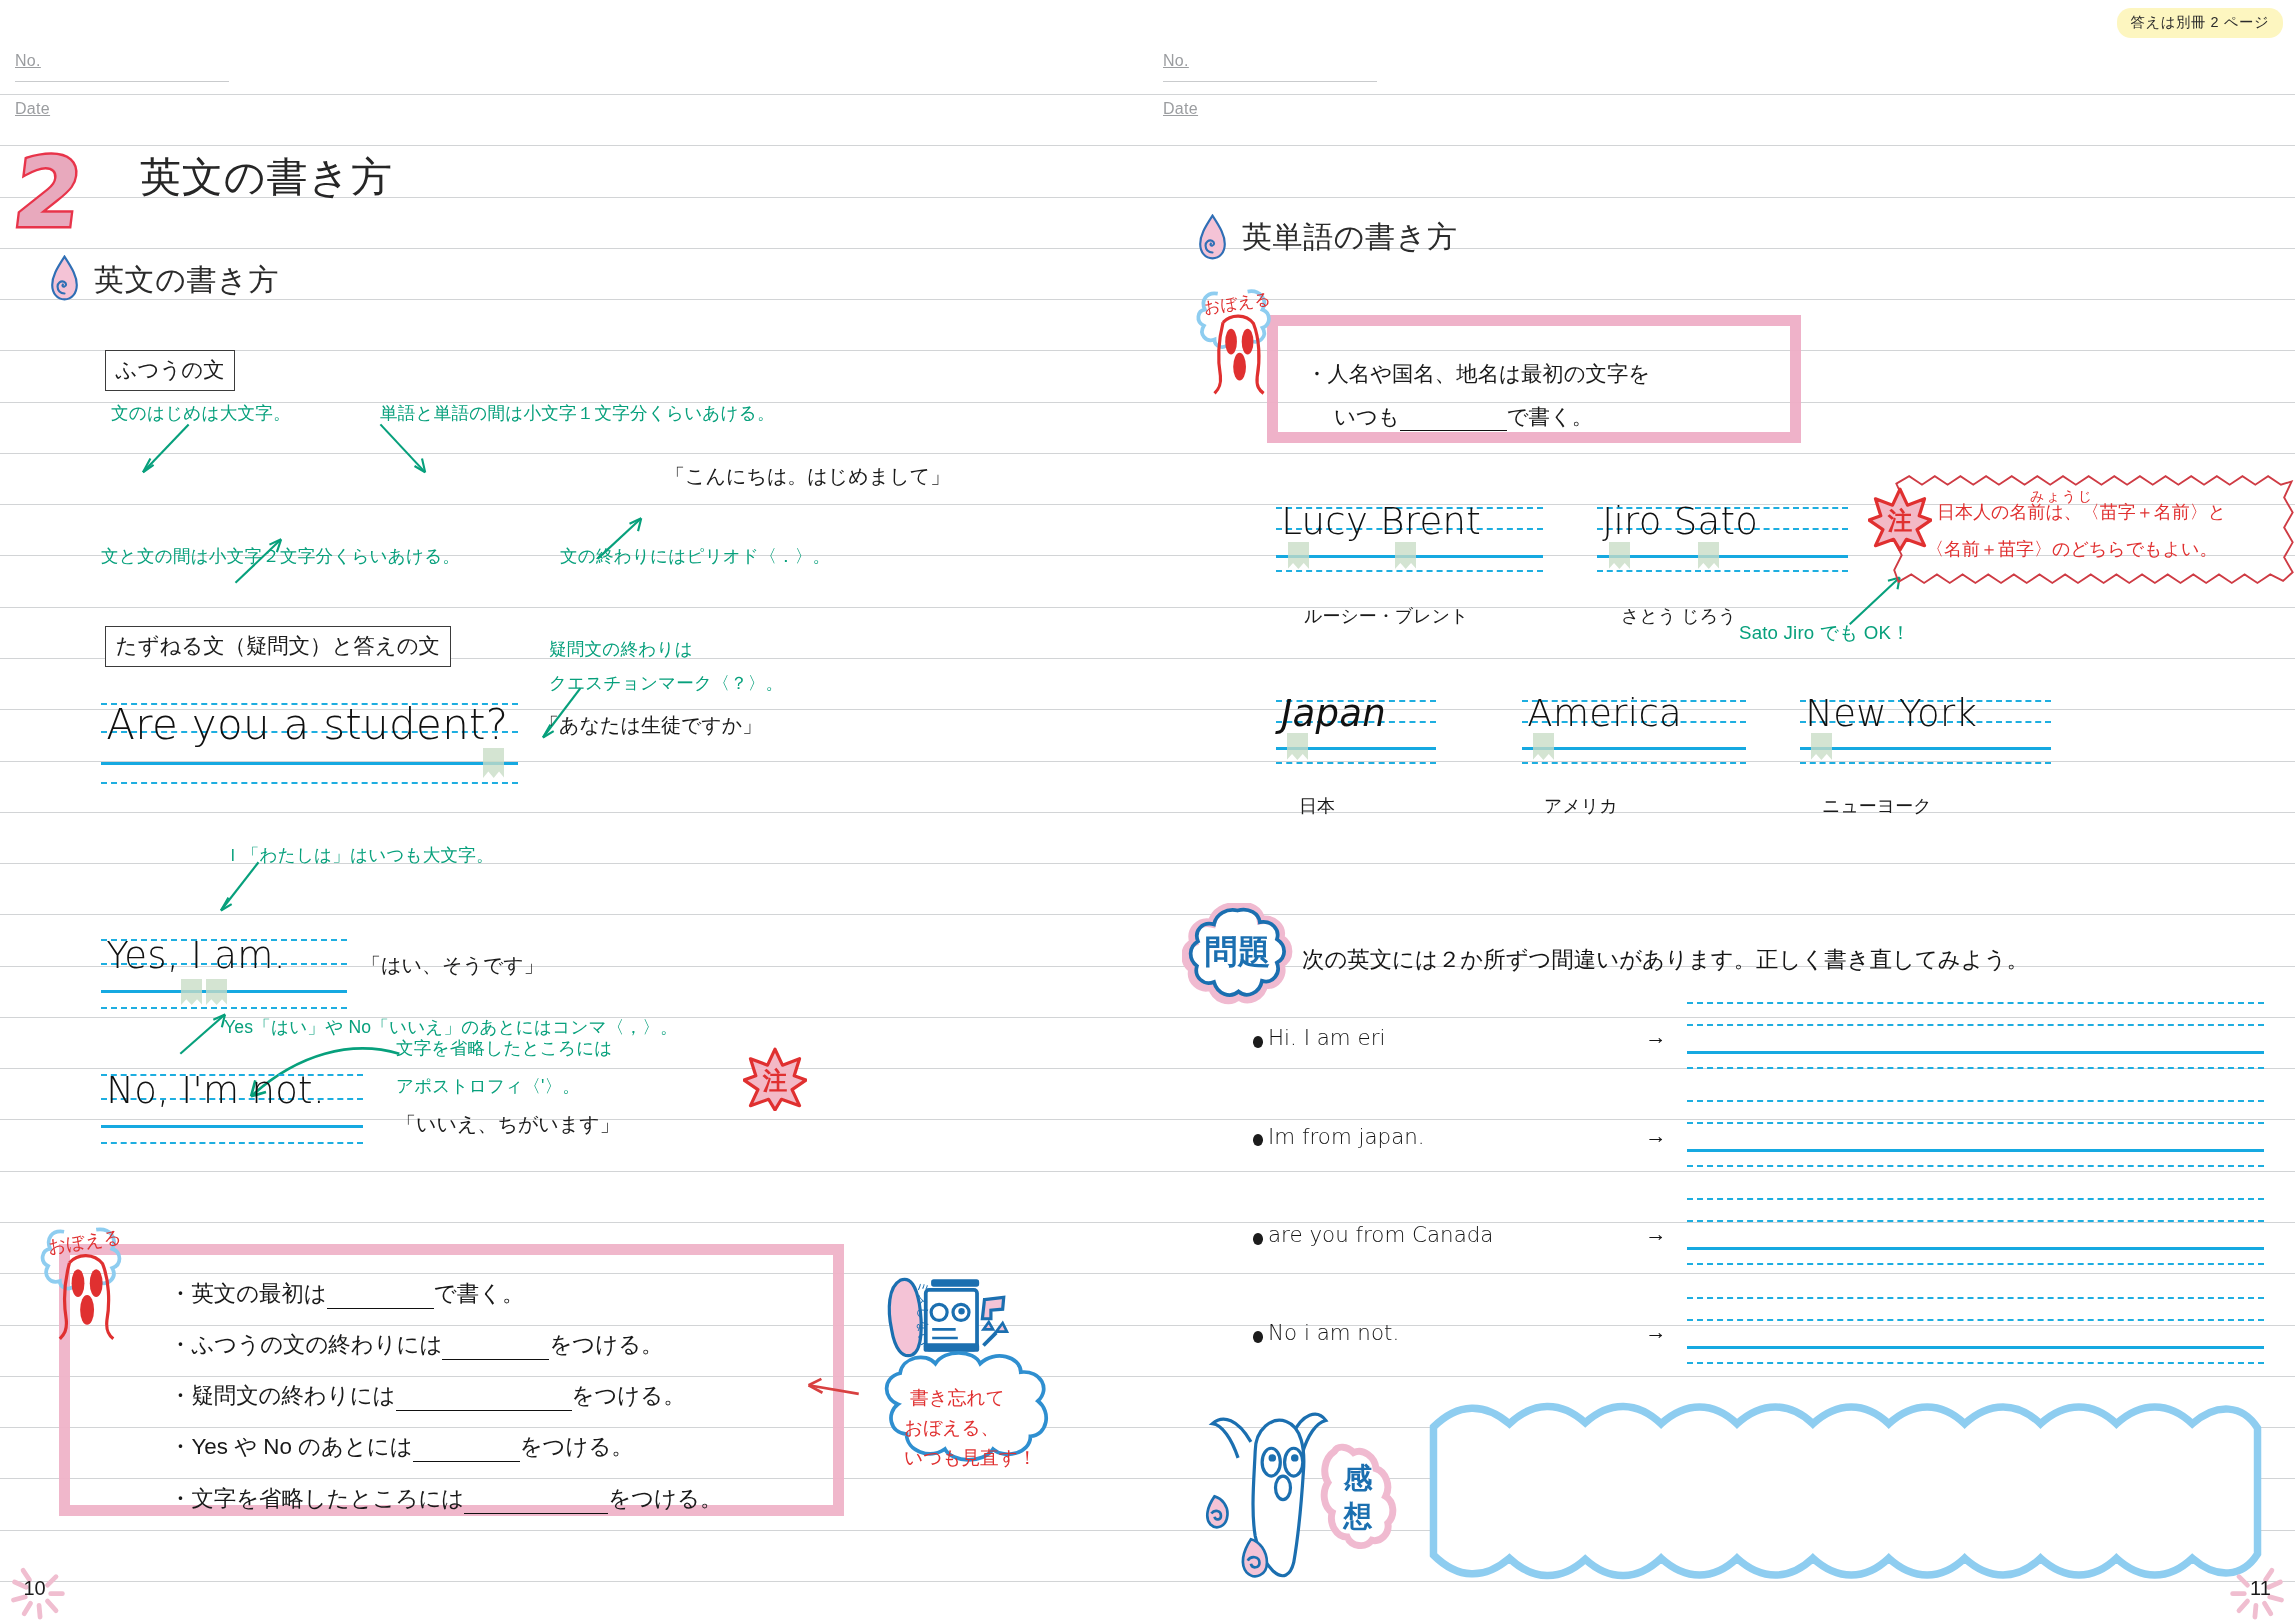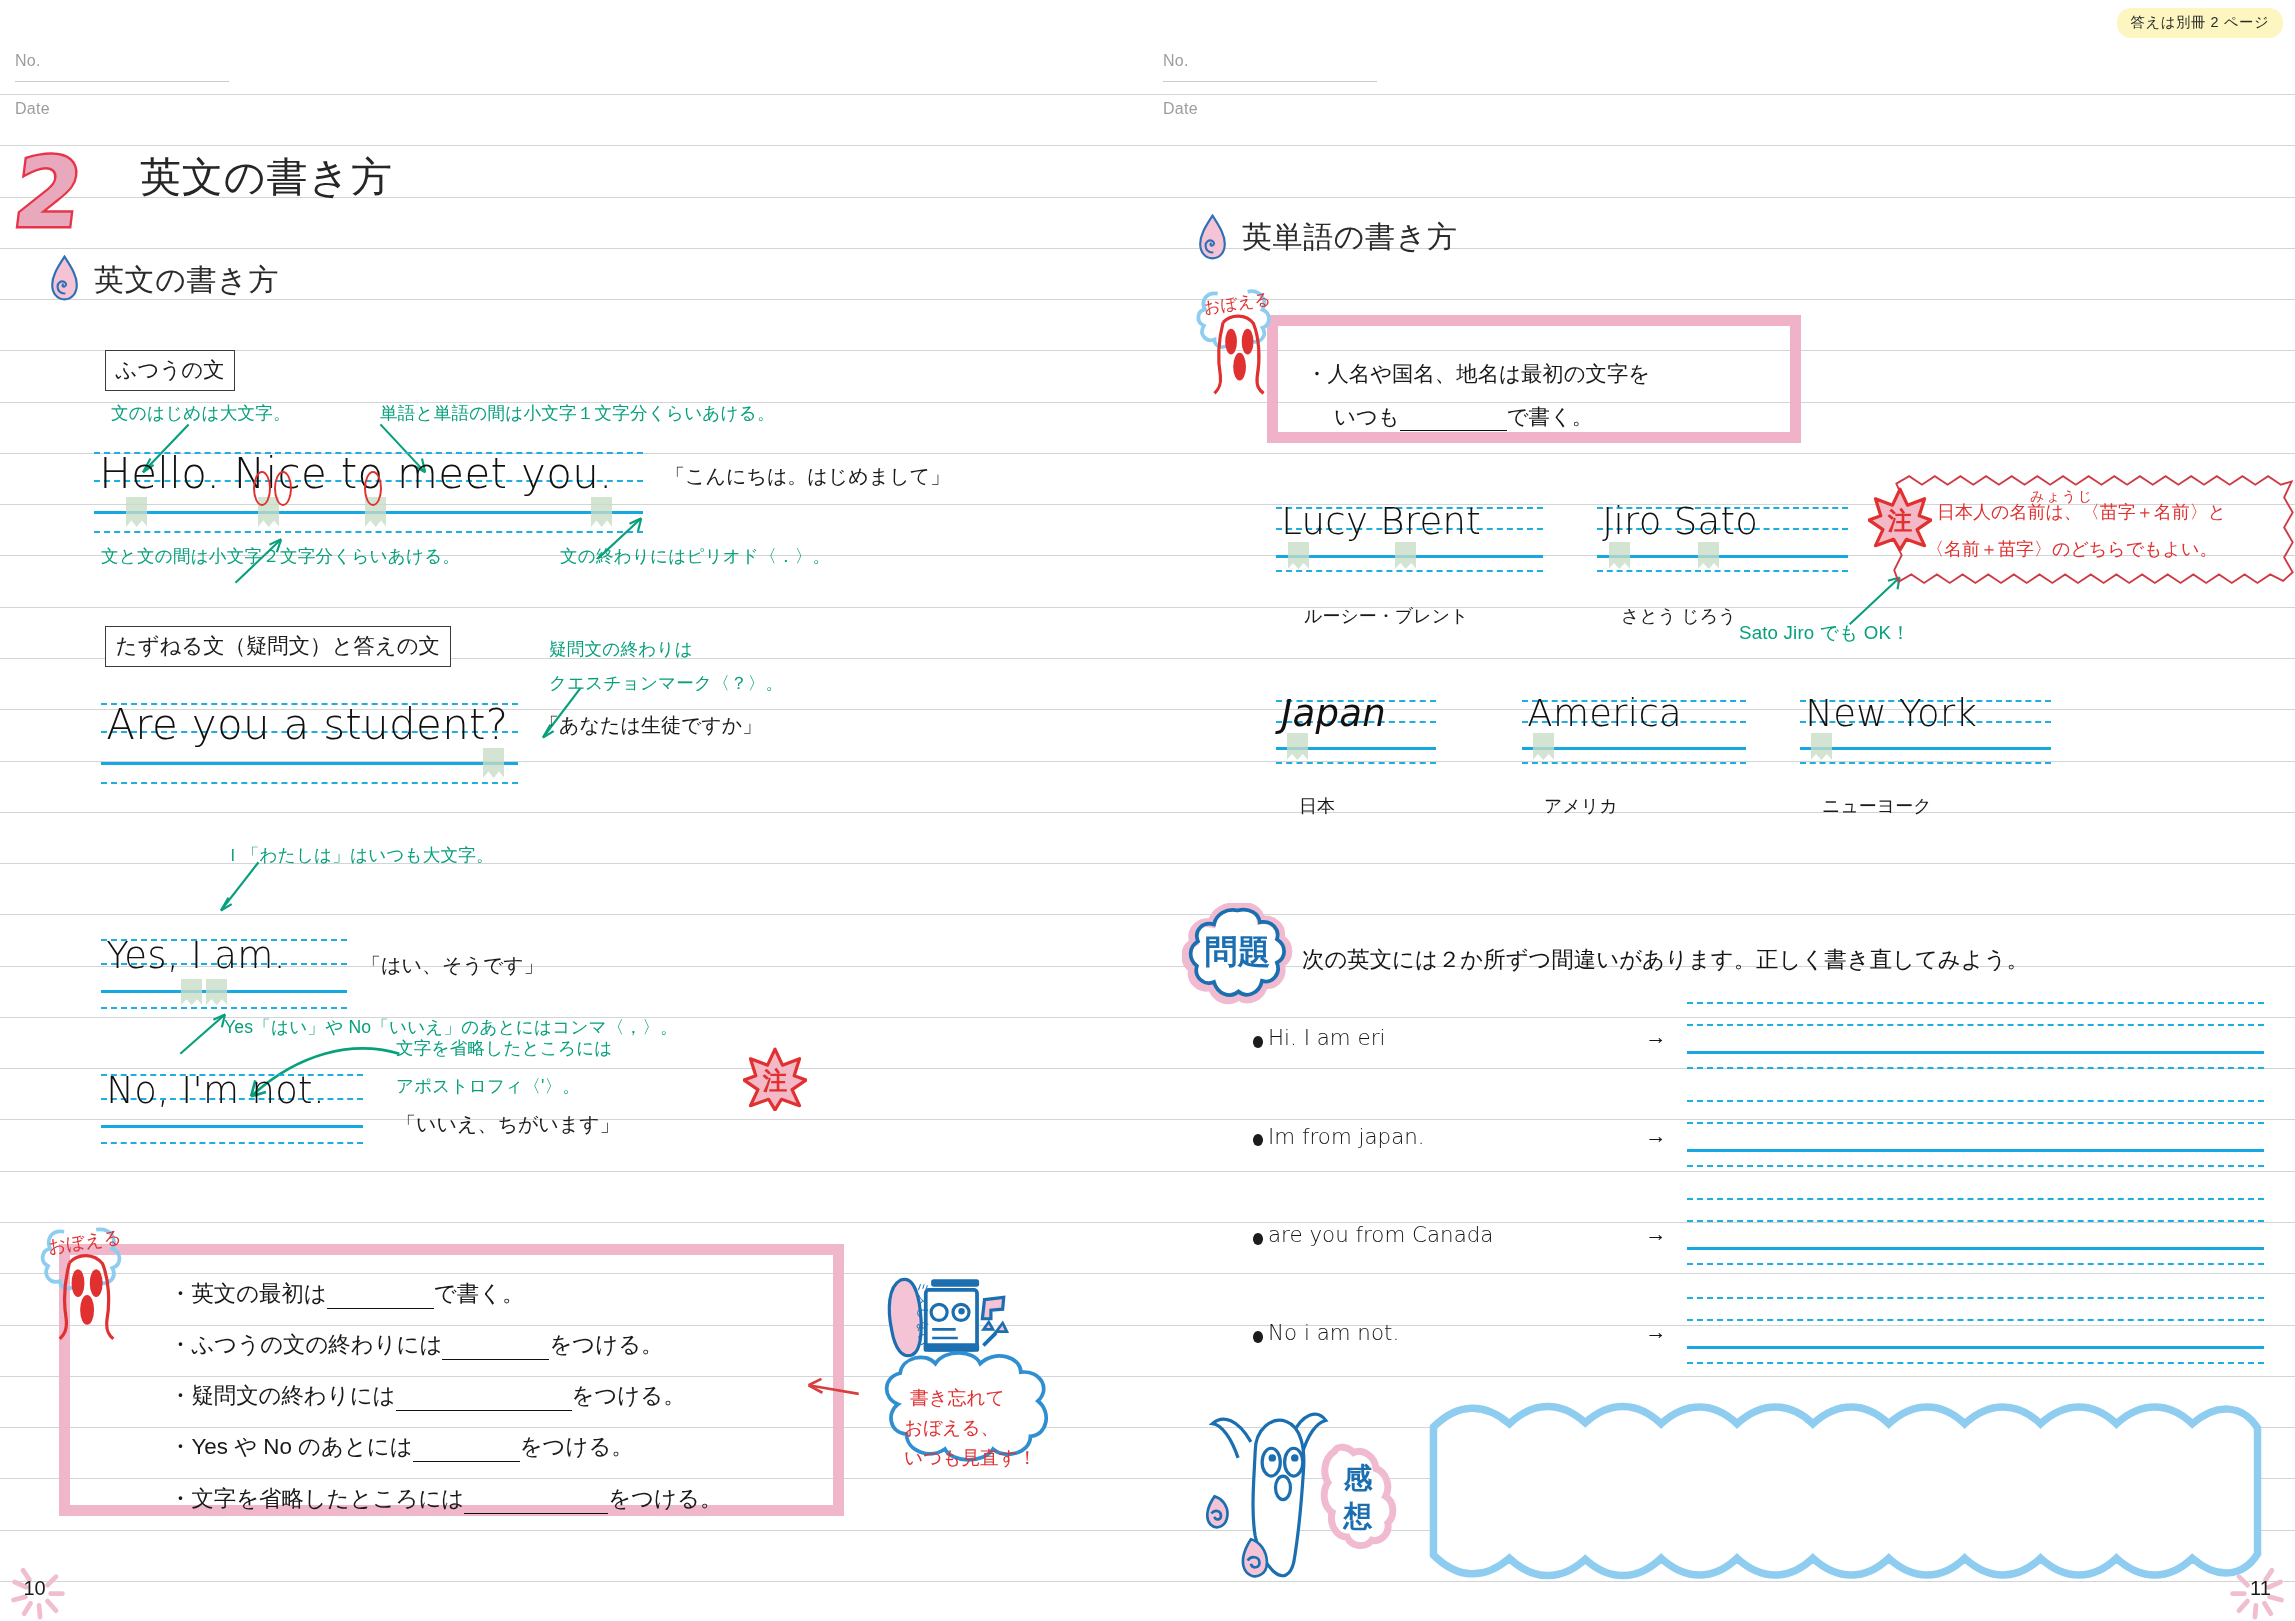--- a/index.html
+++ b/index.html
@@ -14,21 +14,21 @@
   
   .rule-layer { position: absolute; inset: 0; pointer-events: none; }
   .rule { position: absolute; left: 0; width: 100%; height: 1.1px; background: #d2d4d6; }
 
   
   .half { position: absolute; top: 0; height: 1621px; }
   .half-left  { left: 0;    width: 1132px; }
   .half-right { left: 1148px; width: 1147px; }
 
   
-  .hdr { position: absolute; font-size: 16px; color: #9b9da0; letter-spacing: .02em; }
+  .hdr { position: absolute; font-size: 16px; color: #9b9da0; letter-spacing: .02em; text-decoration: underline; }
   .hdr-line { position: absolute; height: 1.1px; background: #c9cbcd; }
 
   
   .ans-banner {
     position: absolute; top: 7.5px; right: 11.7px;
     background: #fdf6c0; color: #2b2b2b;
     font-size: 14.4px; padding: 5.3px 14px 6.4px; border-radius: 14px;
     letter-spacing: .04em; white-space: nowrap;
   }
 
@@ -187,34 +187,20 @@
 
     <svg class="anno-arrow" style="left:126px; top:421px; width:69px; height:59px;" viewBox="0 0 130 110">
       <path d="M118 6 L32 96" stroke="#07a07c" stroke-width="4" fill="none"></path>
       <path d="M32 96 L52 82 M32 96 L46 70" stroke="#07a07c" stroke-width="4" fill="none"></path>
     </svg>
     <svg class="anno-arrow" style="left:374px; top:421px; width:64px; height:59px;" viewBox="0 0 120 110">
       <path d="M12 6 L96 96" stroke="#07a07c" stroke-width="4" fill="none"></path>
       <path d="M96 96 L76 84 M96 96 L90 70" stroke="#07a07c" stroke-width="4" fill="none"></path>
     </svg>
 
-    <div class="staff" style="left:94px; top:452px; width:549px; height:81px;">
-      <div class="dash-top" style="top:0;"></div>
-      <div class="dash-mid" style="top:28px;"></div>
-      <div class="solid-base" style="top:59px;"></div>
-      <div class="dash-bot" style="top:79px;"></div>
-      <div class="eng" style="top:-3.2px; font-size:42px;">Hello.  Nice to meet you.</div>
-      <div class="space-mark" style="left:32px;  top:45px;"></div>
-      <div class="space-mark" style="left:164px; top:45px;"></div>
-      <div class="space-mark" style="left:271px; top:45px;"></div>
-      <div class="space-mark" style="left:497px; top:45px;"></div>
-      <div class="ocircle" style="left:159px; top:19px;"></div>
-      <div class="ocircle" style="left:180px; top:19px;"></div>
-      <div class="ocircle" style="left:270px; top:19px;"></div>
-    </div>
 
     <div class="jtrans" style="left:665px; top:463px;">「こんにちは。はじめまして」</div>
 
     <svg class="anno-arrow" style="left:230px; top:534px; width:64px; height:52px;" viewBox="0 0 120 98">
       <path d="M10 92 L96 10" stroke="#07a07c" stroke-width="4" fill="none"></path>
       <path d="M96 10 L74 20 M96 10 L88 34" stroke="#07a07c" stroke-width="4" fill="none"></path>
     </svg>
     <div class="anno" style="left:101px; top:544px;">文と文の間は小文字２文字分くらいあける。</div>
     <div class="anno" style="left:560px; top:544px;">文の終わりにはピリオド〈．〉。</div>
     <svg class="anno-arrow" style="left:592px; top:513px; width:59px; height:48px;" viewBox="0 0 110 90">

